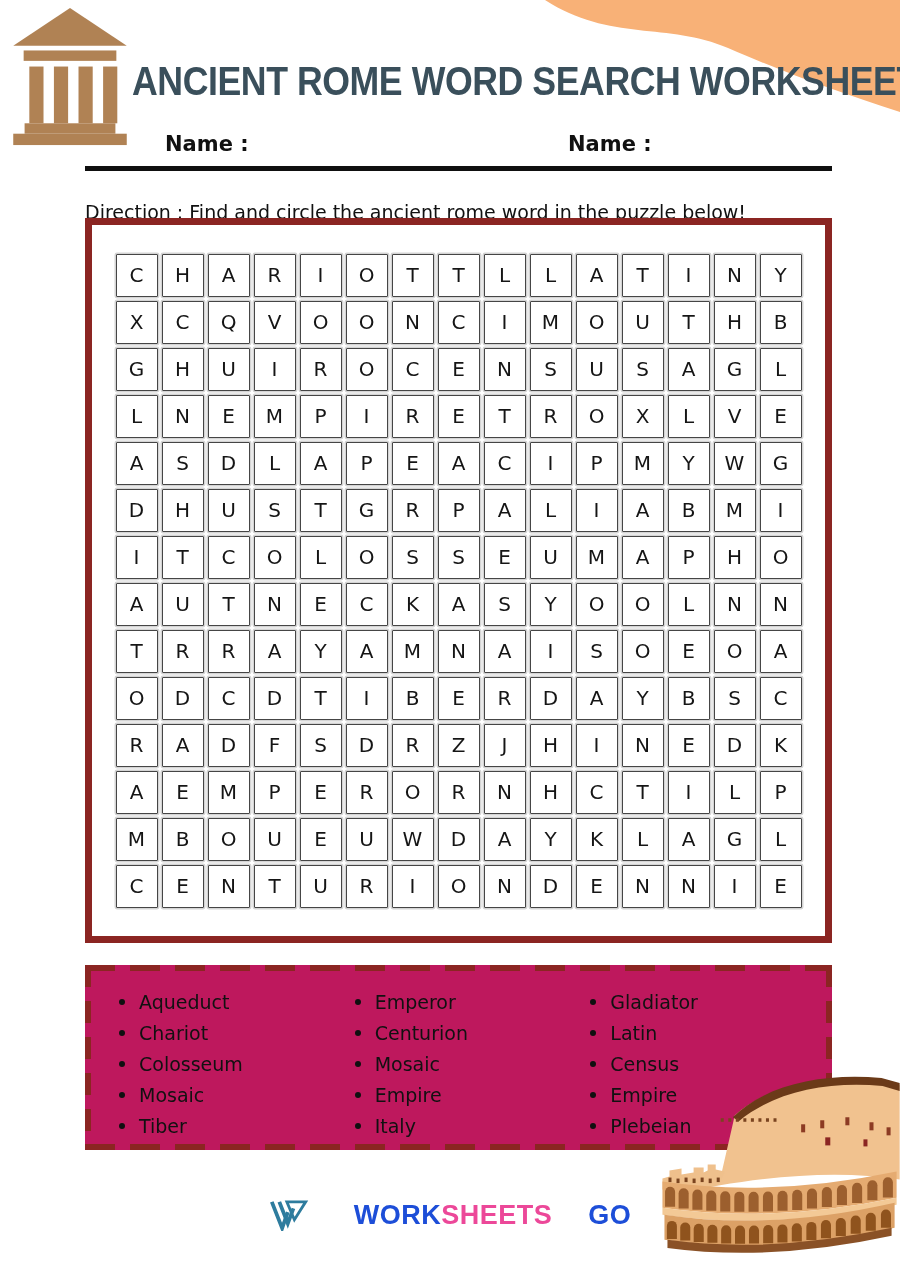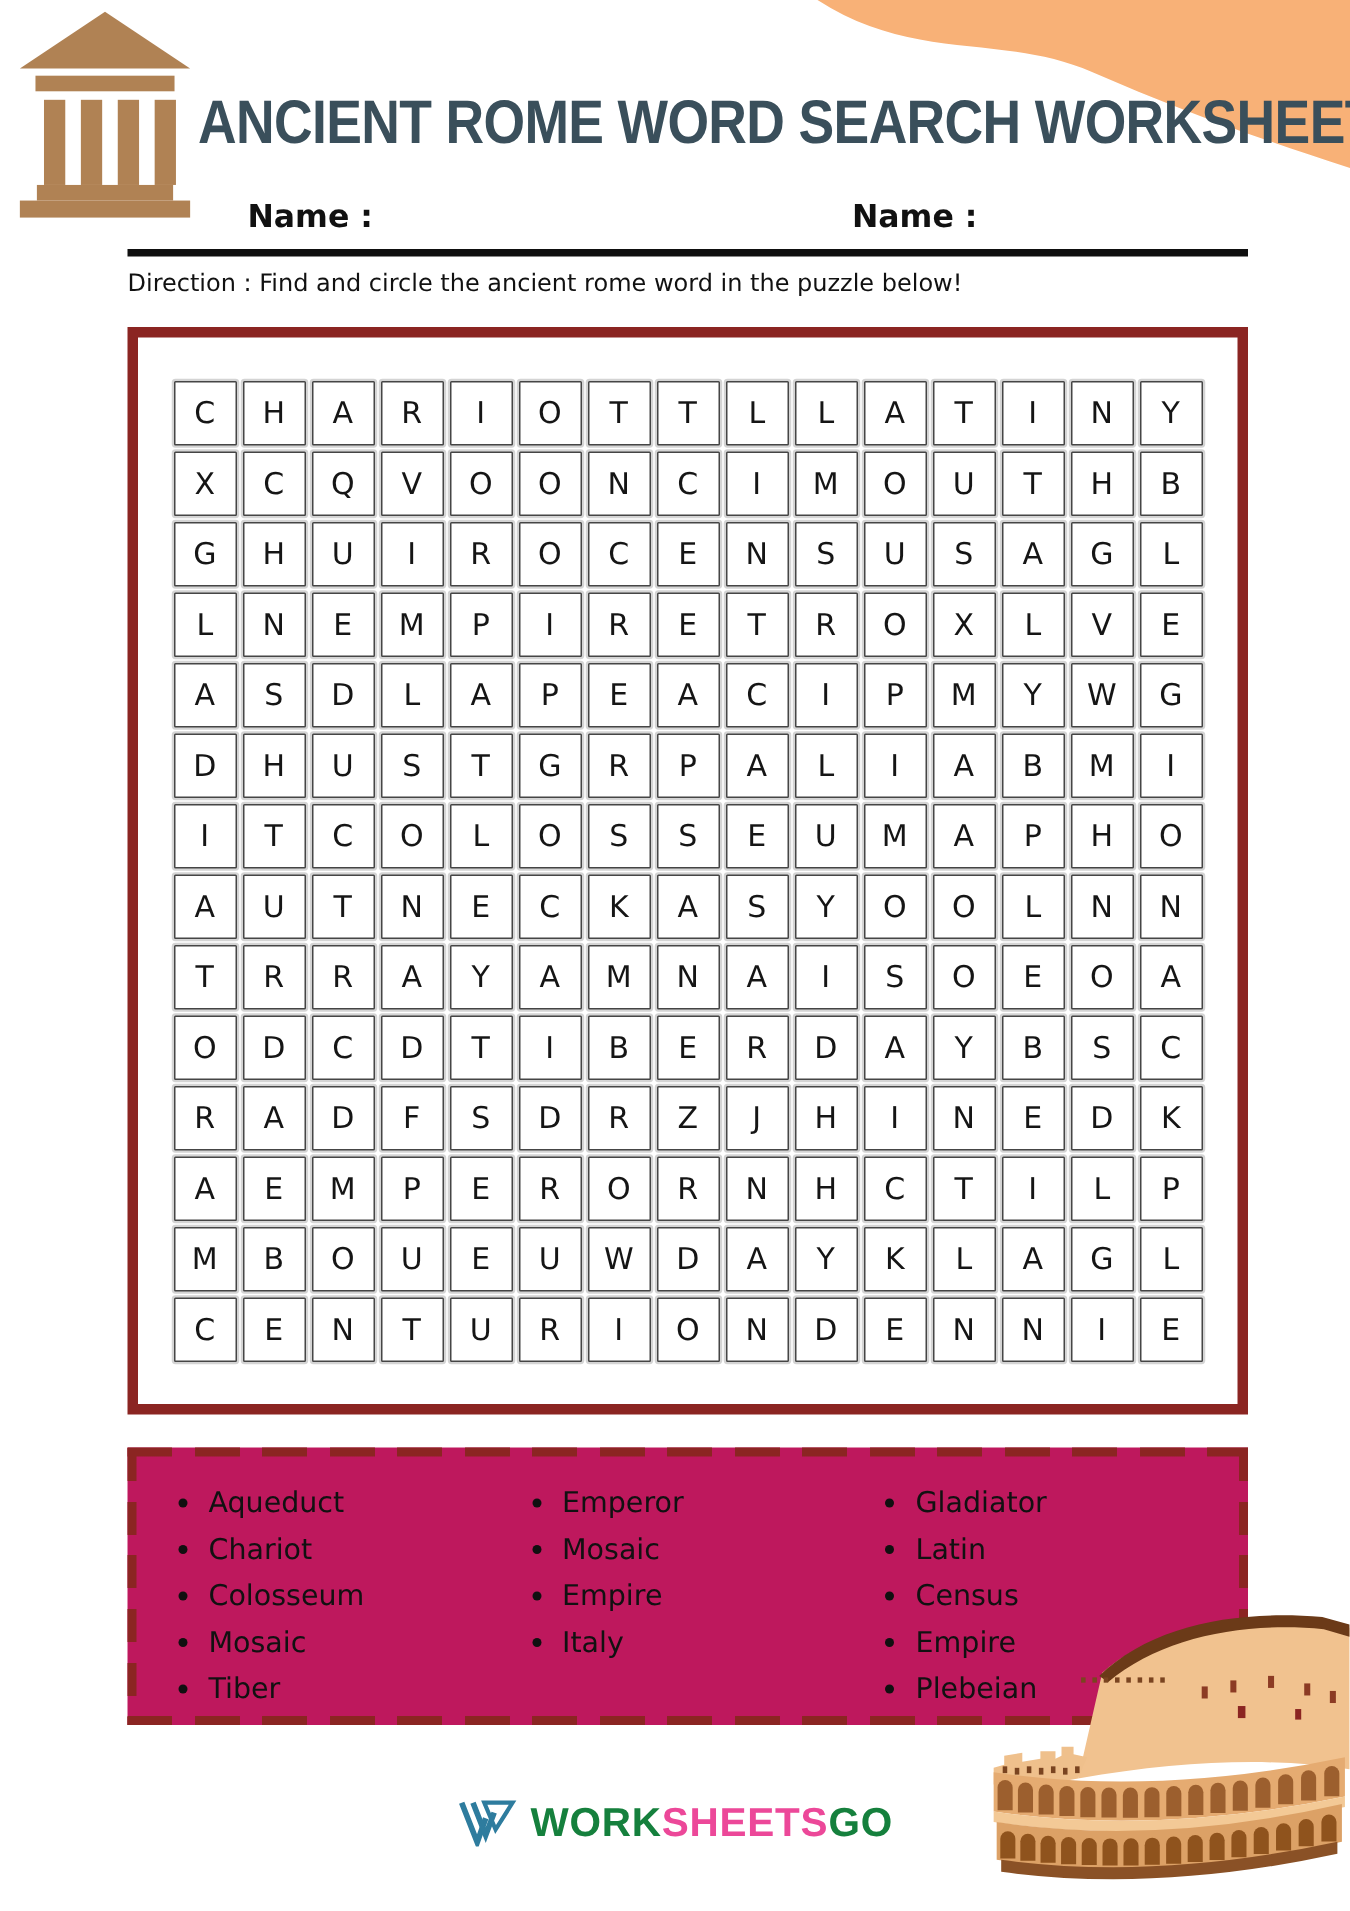--- a/index.html
+++ b/index.html
@@ -11,21 +11,21 @@
   .temple{position:absolute;left:8px;top:6px;width:124px;height:140px;}
   .title{
     position:absolute;left:132px;top:60px;width:712px;margin:0;
     font-family:"Liberation Sans", sans-serif;font-weight:700;font-size:41px;line-height:1.05;
     color:#3A4F5B;white-space:nowrap;letter-spacing:-0.5px;
     transform:scaleX(0.87);transform-origin:left top;
   }
   .name-label{position:absolute;left:165px;top:132px;font-size:21px;font-weight:700;}
   .date-label{position:absolute;left:568px;top:132px;font-size:21px;font-weight:700;}
   .rule{position:absolute;left:85px;top:166px;width:747px;height:5px;background:#0f0f0f;}
-  .direction{position:absolute;left:85px;top:179px;font-size:16px;}
+  .direction{position:absolute;left:85px;top:201px;font-size:19px;}
   .grid-box{
     position:absolute;left:85px;top:218px;width:747px;height:725px;box-sizing:border-box;
     border:7px solid #8B2522;display:flex;align-items:center;justify-content:center;background:#fff;
   }
   .grid{display:grid;grid-template-columns:repeat(15,42px);grid-auto-rows:43px;gap:4px;}
   .cell{
     background:#fff;border:1.5px solid #454545;box-shadow:0 0 0 1.5px #d4d4d4;border-radius:1px;
     display:flex;align-items:center;justify-content:center;font-size:20px;color:#151515;
   }
   .word-box{position:absolute;left:85px;top:965px;width:747px;height:185px;background:#be185d;}
@@ -35,21 +35,21 @@
     background:repeating-linear-gradient(180deg,#8B2522 0 22px,transparent 22px 36px);}
   .dash-top{top:0;}.dash-bottom{bottom:0;}.dash-left{left:0;}.dash-right{right:0;}
   .word-list{position:absolute;left:34px;top:22px;right:6px;display:flex;}
   .word-col{width:243px;}
   .word-item{display:flex;align-items:center;height:30.8px;font-size:19px;}
   .bullet{width:6px;height:6px;border-radius:50%;background:#101010;margin-right:14px;flex:0 0 auto;}
   .logo{position:absolute;top:1199px;left:50%;transform:translateX(-50%);
     display:flex;align-items:center;gap:9px;}
   .logo-w{width:40px;height:32px;}
   .logo-text{font-family:"Liberation Sans", sans-serif;font-weight:700;font-size:27px;letter-spacing:0.5px;white-space:nowrap;}
-  .lg-dark{color:#15803d;}
+  .lg-dark{color:#1d4ed8;margin-left:36px;}
   .lg-teal{color:#ec4899;}
   .colosseum{position:absolute;right:0;bottom:8px;width:252px;height:199px;z-index:5;}
 </style>
 </head>
 <body>
 
 <div class="page">
 
   <svg class="blob" viewBox="0 0 360 115" preserveAspectRatio="none">
     <path d="M5,0 C70,42 128,22 188,48 C248,74 298,92 360,112 L360,0 Z" fill="#F8B177"></path>
@@ -315,20 +315,24 @@
           </div>
           <div class="word-item">
             <span class="bullet"></span>
             <span>Tiber</span>
           </div>
         </div>
         <div class="word-col">
           <div class="word-item">
             <span class="bullet"></span>
             <span>Emperor</span>
+          </div>
+          <div class="word-item">
+            <span class="bullet"></span>
+            <span>Centurion</span>
           </div>
           <div class="word-item">
             <span class="bullet"></span>
             <span>Mosaic</span>
           </div>
           <div class="word-item">
             <span class="bullet"></span>
             <span>Empire</span>
           </div>
           <div class="word-item">

